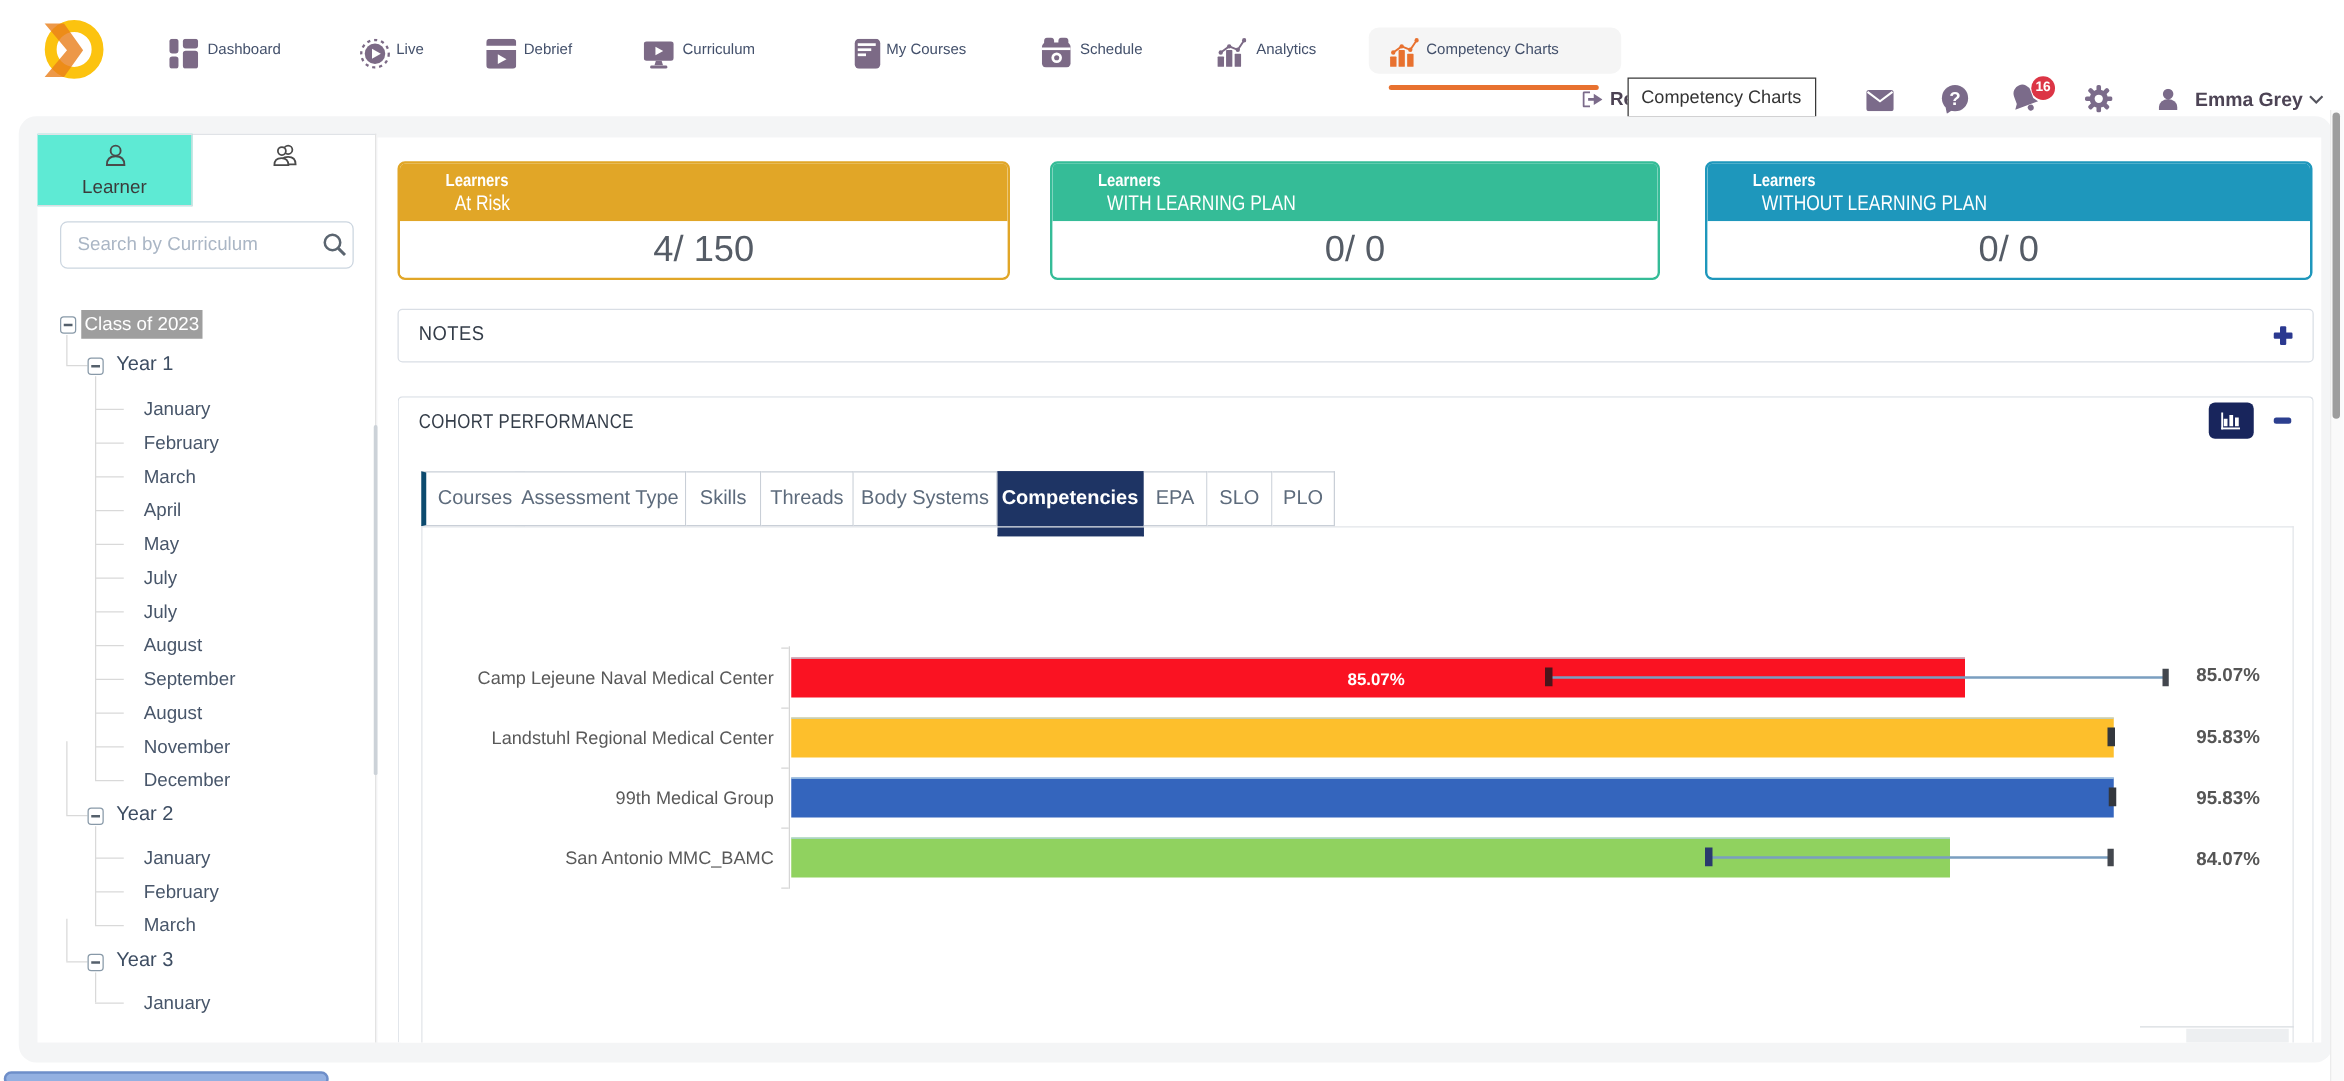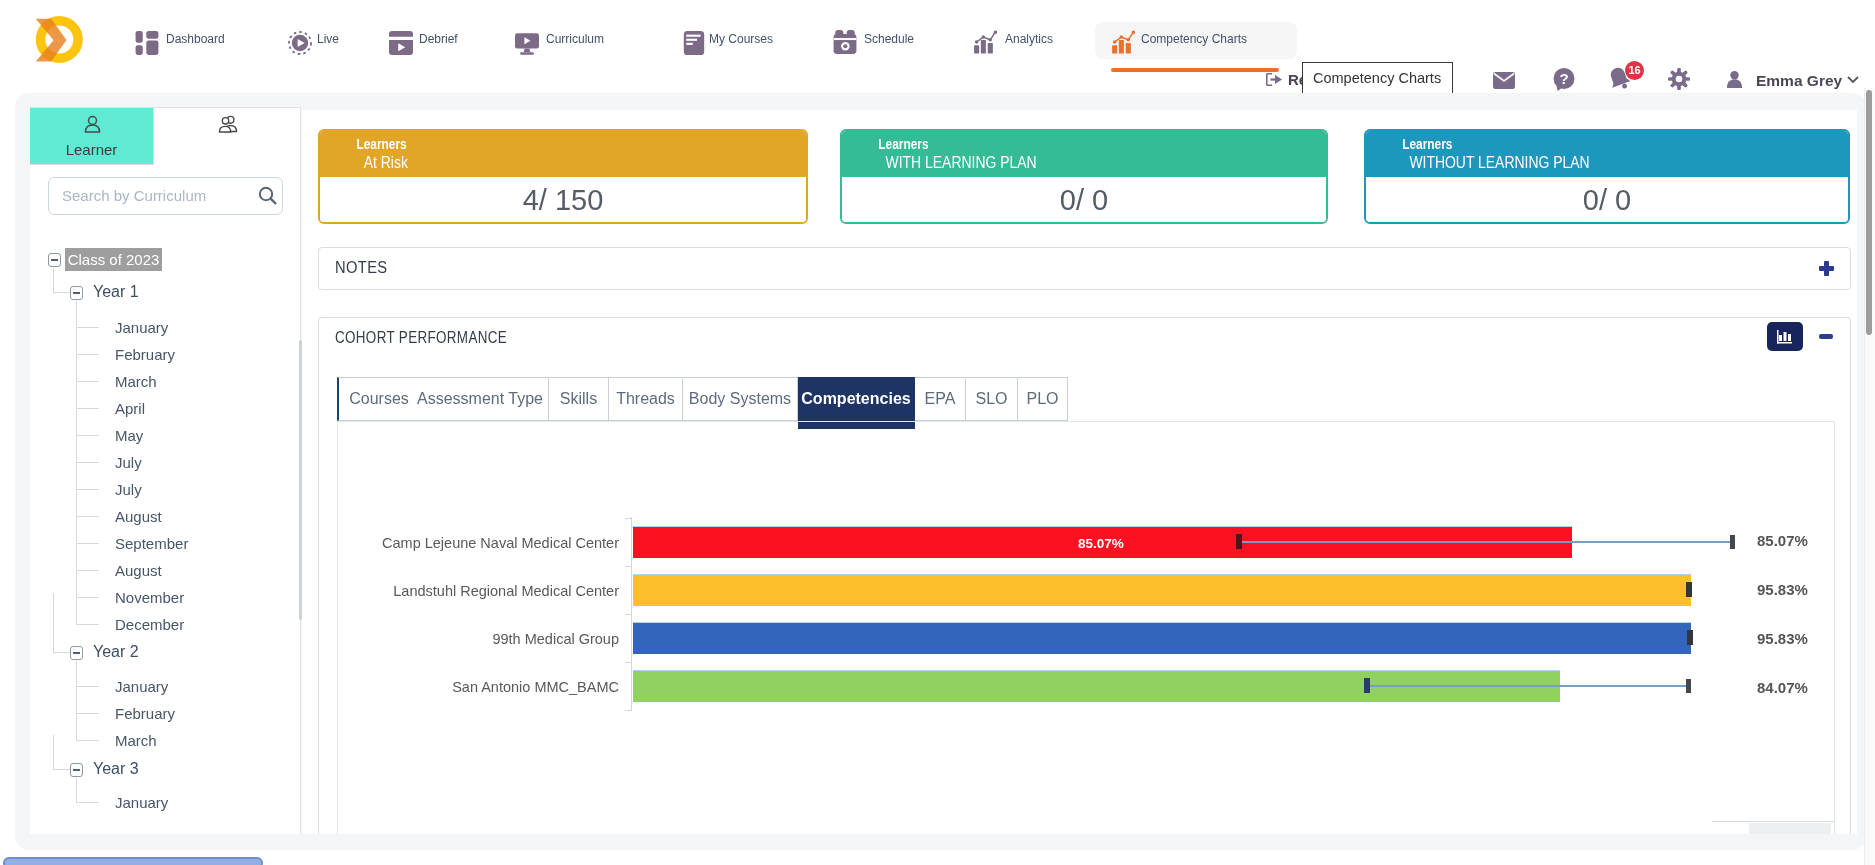--- a/index.html
+++ b/index.html
@@ -296,21 +296,21 @@
   <div class="abs" style="left:1767px; top:322px; width:36px; height:29px; background:#18255c; border-radius:5px;"></div>
   <svg class="abs" style="left:1776px; top:329px;" width="20" height="15" viewBox="0 0 20 15" fill="#fff">
     <rect x="3" y="6" width="3" height="6"></rect>
       <rect x="7.5" y="3" width="3" height="9"></rect>
       <rect x="12" y="5" width="3" height="7"></rect>
     <rect x="1" y="13" width="15" height="1.5"></rect>
       <rect x="1" y="1" width="1.5" height="13.5"></rect>
   </svg>
   <div class="abs" style="left:1819px; top:334px; width:14px; height:4.5px; background:#2c3f8f; border-radius:2px;"></div>
 
-  <div class="ctab" style="left:337px; width:83px; border-left:2px solid #0c4a6e;">Courses</div>
+  <div class="ctab" style="left:337px; width:83px; border-left:4px solid #0c4a6e;">Courses</div>
   <div class="ctab" style="left:412px; width:137px;">Assessment Type</div>
   <div class="ctab" style="left:549px; width:60px;">Skills</div>
   <div class="ctab" style="left:609px; width:74px;text-align:center;">Threads</div>
   <div class="ctab" style="left:683px; width:115px;">Body Systems</div>
   <div class="ctab" style="left:798px; width:117px; height:52px; background:#1e3464; color:#fff; border-color:#1e3464; font-weight:bold;">Competencies</div>
   <div class="ctab" style="left:915px; width:51px;">EPA</div>
   <div class="ctab" style="left:966px; width:52px;">SLO</div>
   <div class="ctab" style="left:1018px; width:50px;">PLO</div>
 
   <div class="abs" style="left:337px; top:421px; width:1498px; height:413px; border-left:1px solid #e2e5e9; border-right:1px solid #e2e5e9; border-top:1px solid #e2e5e9;"></div>

